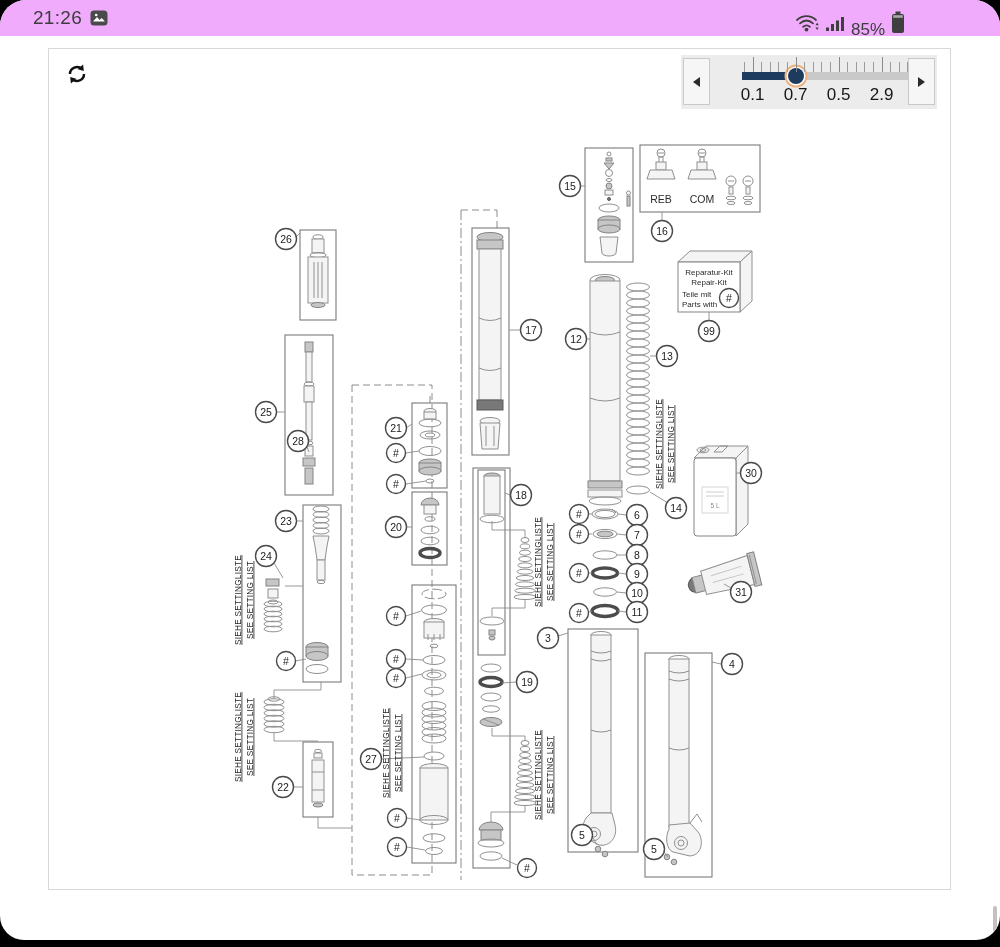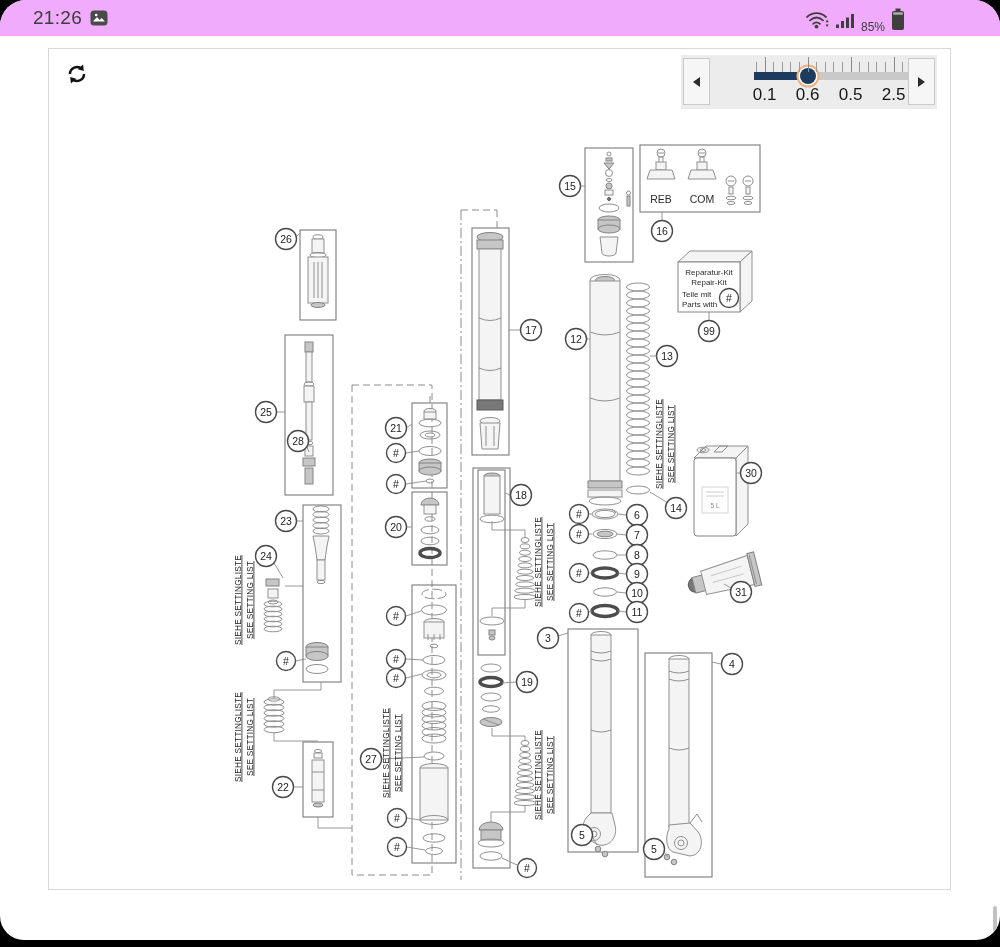--- a/index.html
+++ b/index.html
@@ -3,34 +3,34 @@
 <meta charset="utf-8">
 <style>
   html,body{margin:0;padding:0;background:#000;width:1000px;height:947px;overflow:hidden;
     font-family:"Liberation Sans",sans-serif;}
   .screen{position:absolute;top:0;left:0;width:1000px;height:940px;background:#fff;
     border-radius:26px 26px 24px 24px;overflow:hidden;}
   
   .statusbar{position:absolute;top:0;left:0;right:0;height:36px;background:#f0abfc;}
   .sb-time{position:absolute;left:33px;top:7px;font-size:19px;color:#3d3d3d;letter-spacing:.3px;}
   .sb-right{position:absolute;right:95px;top:5px;display:flex;align-items:center;gap:6px;}
-  .sb-batt-txt{font-size:12px;color:#3d3d3d;margin-top:15px;}
+  .sb-batt-txt{font-size:17px;color:#3d3d3d;margin-top:15px;}
   
   .panel{position:absolute;left:48px;top:48px;width:903px;height:842px;background:#fff;
     border:1px solid #d8d8d8;box-sizing:border-box;}
   .refresh{position:absolute;left:62px;top:60px;width:30px;height:30px;background:transparent;
     border:none;padding:0;cursor:pointer;}
   
   .zoomctl{position:absolute;left:681px;top:55px;width:256px;height:54px;background:#ececec;}
   .zbtn{position:absolute;top:3px;width:27px;height:47px;background:#f6f6f6;border:1px solid #c9c9c9;
     box-sizing:border-box;display:flex;align-items:center;justify-content:center;padding:0;cursor:pointer;}
   .zbtn.left{left:2px}.zbtn.right{right:2px}
   .tri-l{width:0;height:0;border-top:5px solid transparent;border-bottom:5px solid transparent;border-right:7px solid #2b2b2b;}
   .tri-r{width:0;height:0;border-top:5px solid transparent;border-bottom:5px solid transparent;border-left:7px solid #2b2b2b;}
-  .trackwrap{position:absolute;left:31px;top:0;width:196px;height:43px;}
+  .trackwrap{position:absolute;left:19px;top:0;width:196px;height:43px;}
   .track{position:absolute;left:42px;top:17px;width:173px;height:8px;background:#c9c9c9;}
   .tfill{position:absolute;left:42px;top:17px;height:8px;background:#1d3a5f;}
   .tick{position:absolute;top:7px;width:1px;height:10px;background:#9b9b9b;}
   .tick.major{top:2px;height:15px;background:#8a8a8a;}
   .thumb{position:absolute;top:13px;width:16px;height:16px;border-radius:50%;background:#1d3a5f;
     box-shadow:0 0 0 1.5px #fff,0 0 0 3.5px #edb27e;}
   .slbl{position:absolute;top:30px;width:32px;text-align:center;font-size:17px;color:#161616;}
   .scrollbar{position:absolute;left:993px;top:906px;width:4px;height:26px;background:#c2c2c2;border-radius:2px;}
   
   .diagram{position:absolute;left:0;top:0;width:1000px;height:940px;}
@@ -123,23 +123,23 @@
         <div class="tick" style="left: 147.2px;"></div>
         <div class="tick" style="left: 155.8px;"></div>
         <div class="tick" style="left: 164.4px;"></div>
         <div class="tick" style="left: 173px;"></div>
         <div class="tick major" style="left: 181.6px;"></div>
         <div class="tick" style="left: 190.2px;"></div>
         <div class="tick" style="left: 198.8px;"></div>
         <div class="tick" style="left: 207.4px;"></div>
         <div class="tick" style="left: 216px;"></div>
         <div class="slbl" style="left: 36.6px;">0.1</div>
-        <div class="slbl" style="left: 79.6px;">0.6</div>
+        <div class="slbl" style="left: 79.6px;">0.7</div>
         <div class="slbl" style="left: 122.6px;">0.5</div>
-        <div class="slbl" style="left: 165.6px;">2.5</div>
+        <div class="slbl" style="left: 165.6px;">2.9</div>
       </div>
     <button class="zbtn right">
         <span class="tri-r"></span>
       </button>
   </div>
 
   <svg class="diagram" viewBox="0 0 1000 940">
 
     <g>
       <rect x="352" y="385" width="80" height="490" class="dsh"></rect>

